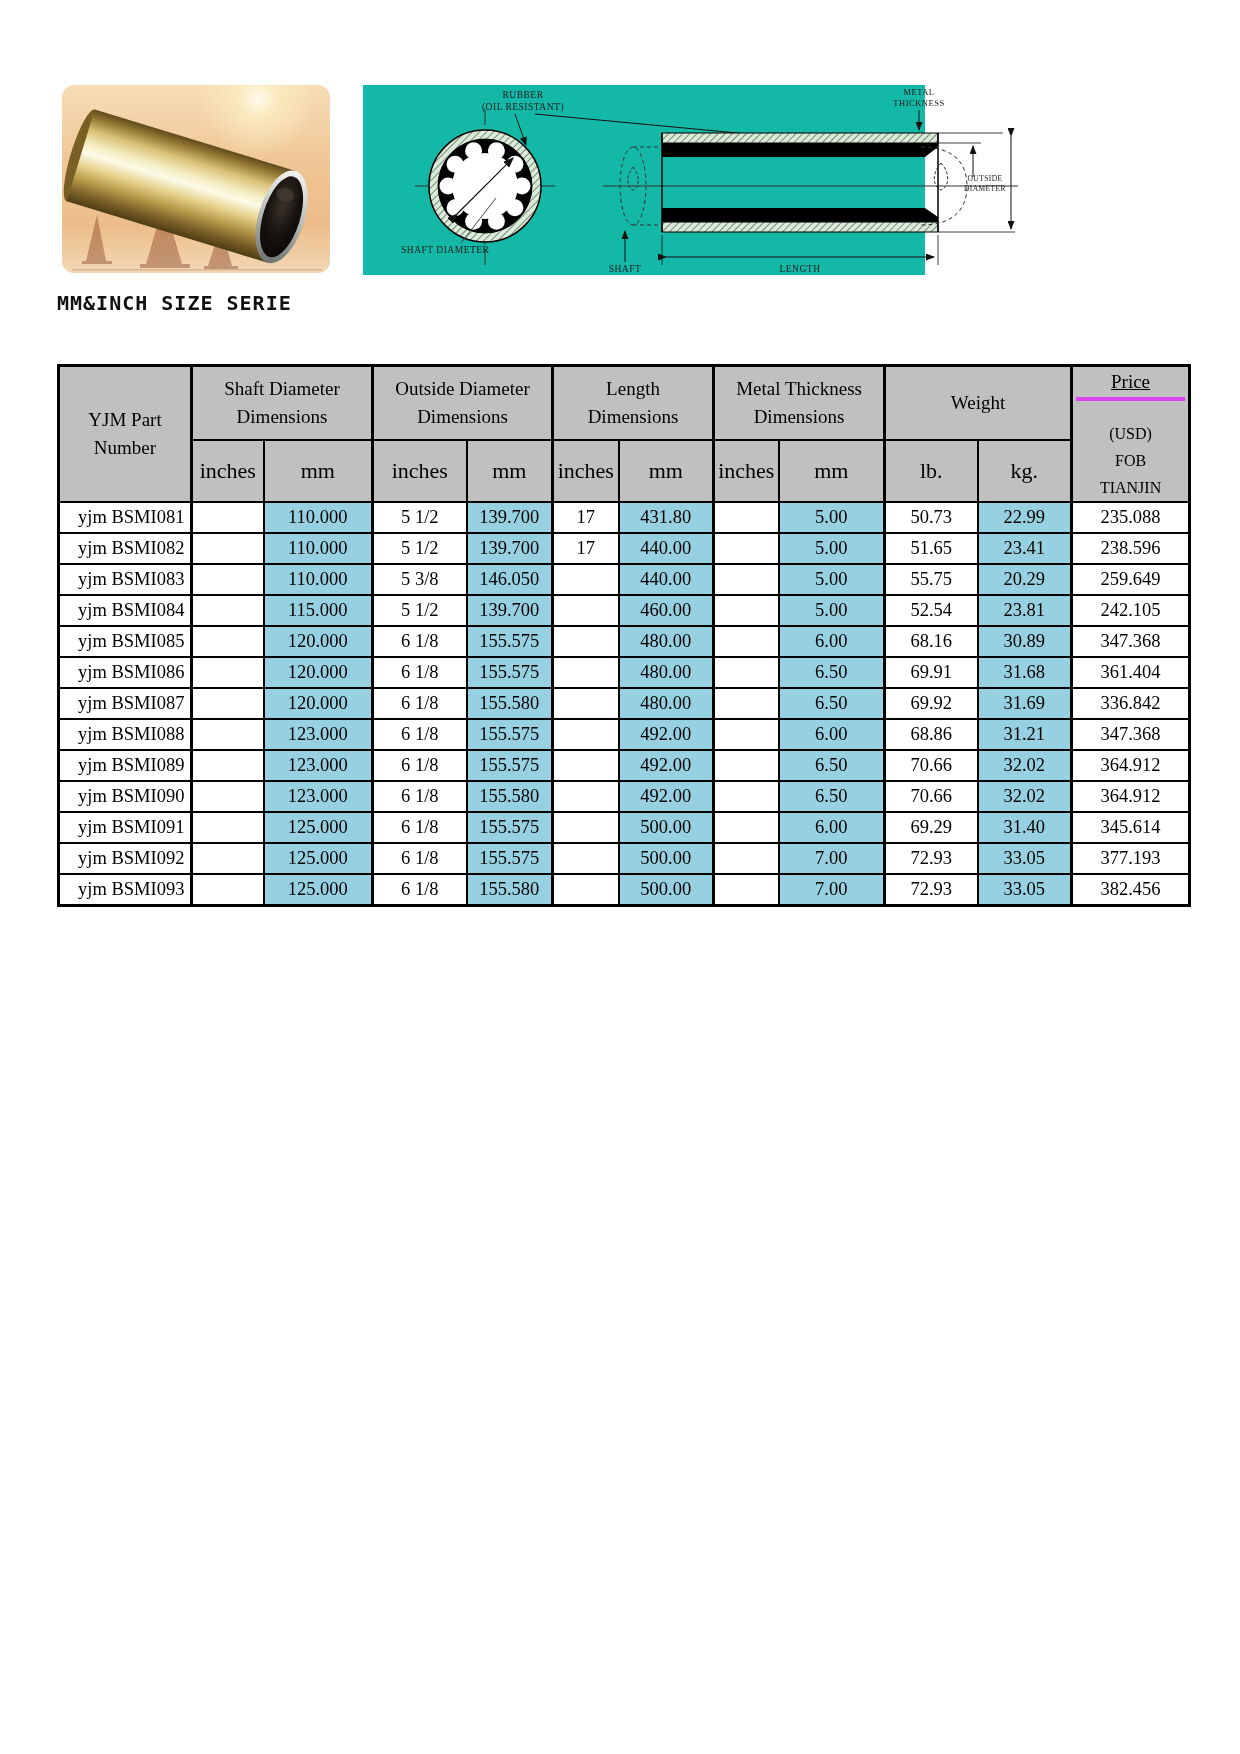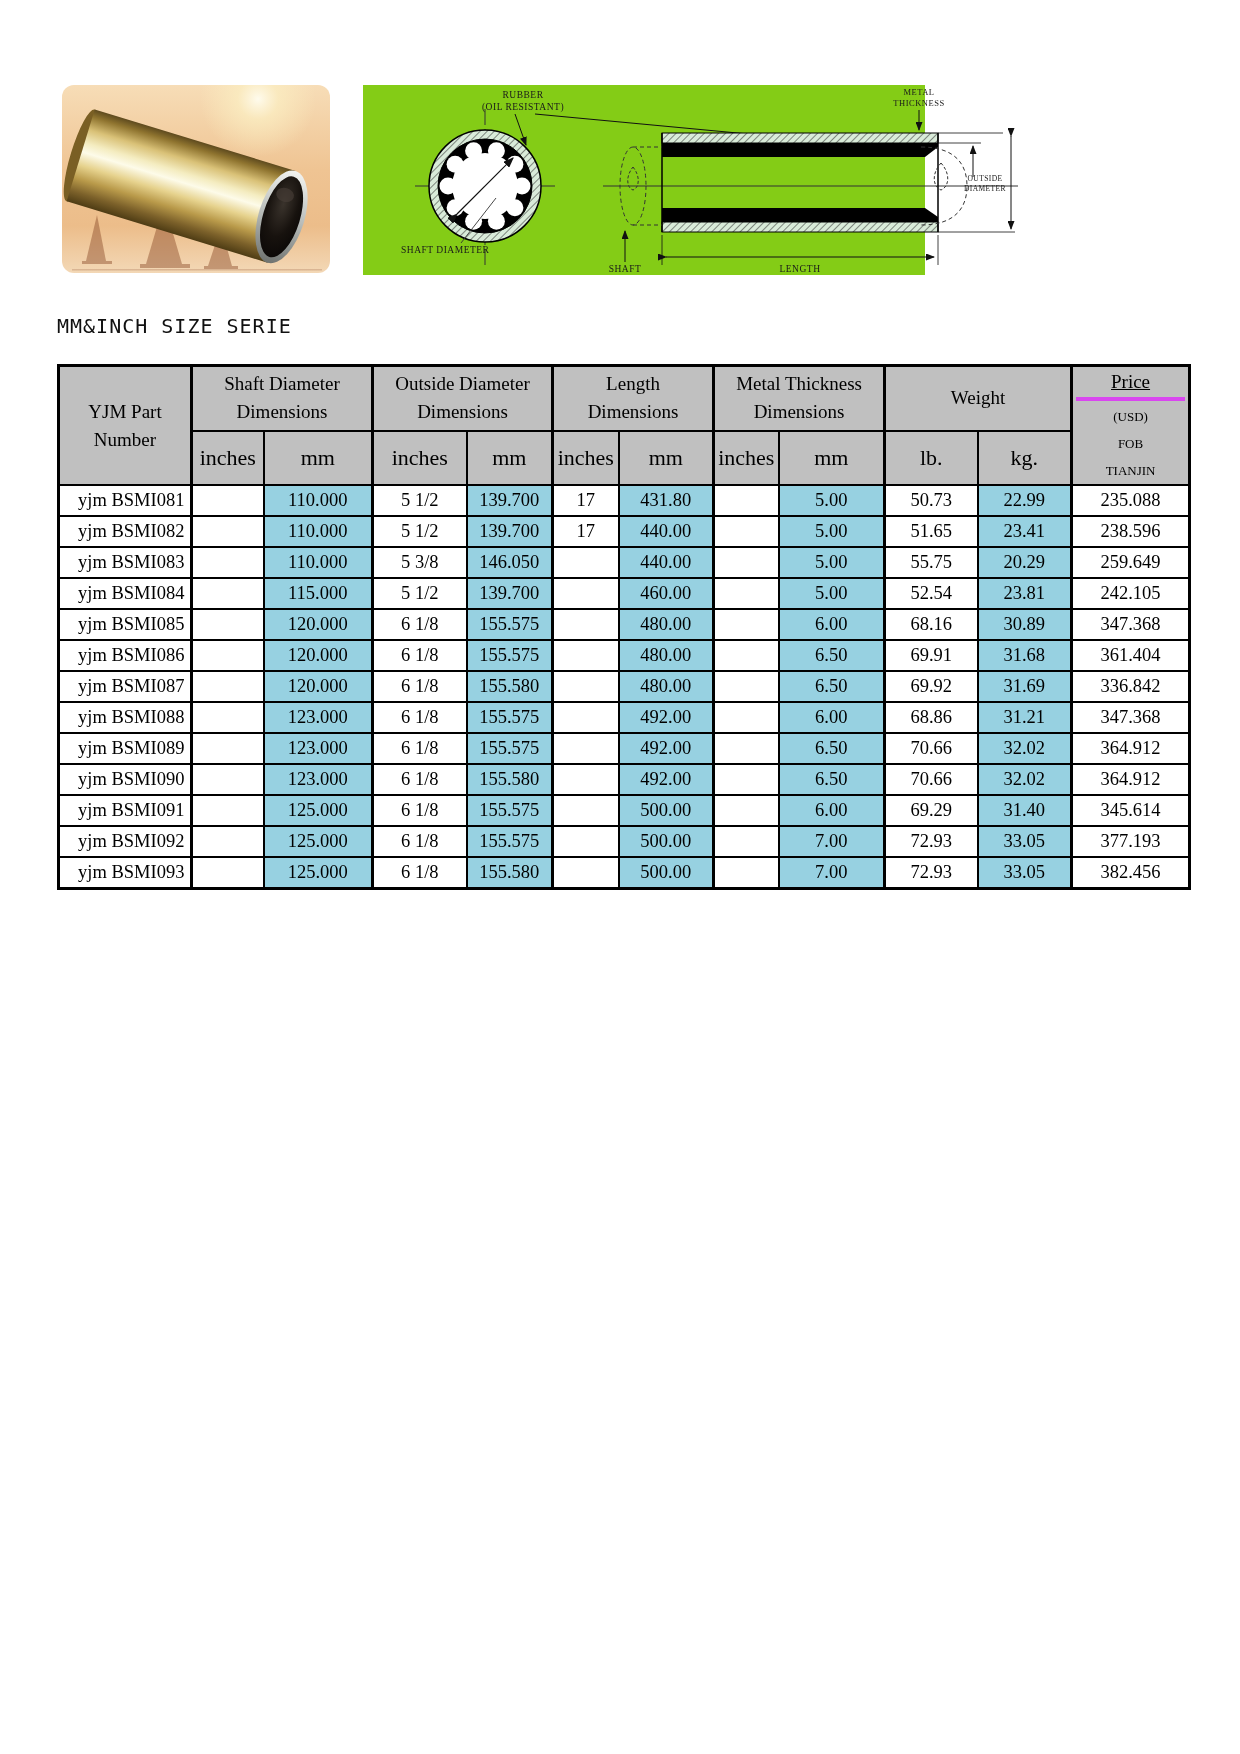--- a/index.html
+++ b/index.html
@@ -8,49 +8,49 @@
     font-family:"Liberation Serif", serif; overflow:hidden; margin:0 auto;
   }
   
   .photo {
     position:absolute; left:62px; top:85px; width:268px; height:188px;
     border-radius:12px; overflow:hidden;
   }
   
   .diagram {
     position:absolute; left:363px; top:85px; width:562px; height:190px;
-    background:#84cc16;
+    background:#14b8a6;
   }
   .diagram svg { overflow:visible; }
   
   .title {
     position:absolute; left:57px; top:291px;
     font-family:"DejaVu Sans Mono", monospace;
-    font-size:20px; font-weight:normal; letter-spacing:1px; color:#111;margin-top:23px;
+    font-size:20px; font-weight:bold; letter-spacing:1px; color:#111;
   }
   
   .tablewrap { position:absolute; left:57px; top:364px; }
   table.spec {
     border-collapse:collapse; table-layout:fixed; width:1131px;
     border:3px solid #000;
     font-family:"Liberation Serif", serif; color:#000;
   }
   table.spec th, table.spec td {
     border:2px solid #000; padding:0 3px; text-align:center;
     font-weight:normal; white-space:nowrap; overflow:hidden;
   }
   table.spec .g { border-left-width:3px; }
   thead th { background:#c0c0c0; font-size:19px; }
   tr.h1 th { height:62px; line-height:28px; }
   tr.h2 th { height:52px; font-size:22px; }
   th.bhide { border-bottom-style:hidden; }
   th.thide { border-top-style:hidden; }
   th.pricehead { padding:0; vertical-align:top; }
   .price-top { height:30px; line-height:30px; border-bottom:4px solid #d946ef;text-decoration:underline; }
-  .price-rest { padding-top:2px; line-height:27px; font-size:13px;font-family:Liberation Serif, serif; }
+  .price-rest { padding-top:19px; line-height:27px; font-size:16px;font-family:Liberation Serif, serif; }
   tbody td { height:29px; font-size:18.5px; background:#ffffff; }
   tbody td.blue { background:#97d1e1; }
   tbody td.part { text-align:left; padding-left:18px; }
 </style>
 </head>
 <body>
 
 <div class="page">
 
   <div class="photo">

